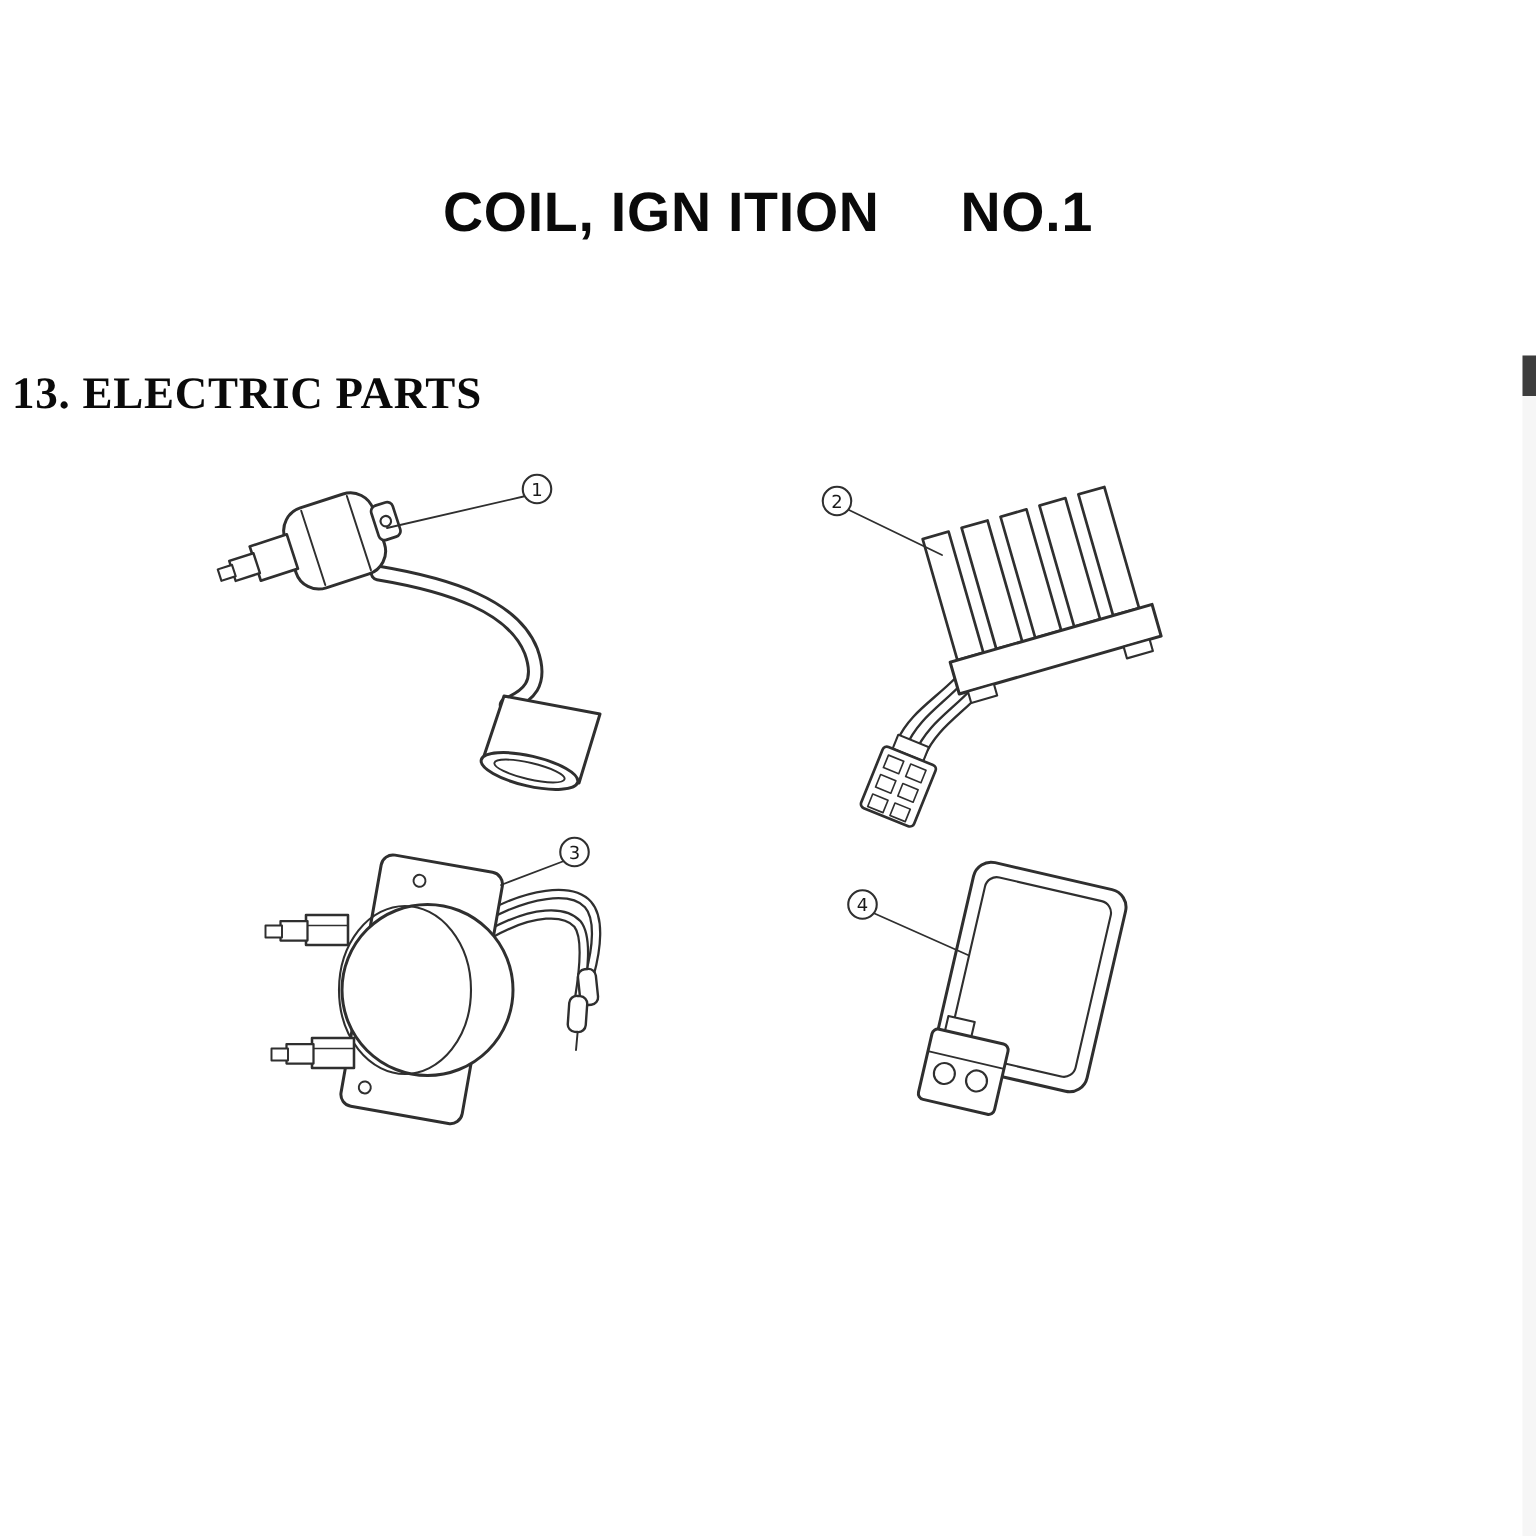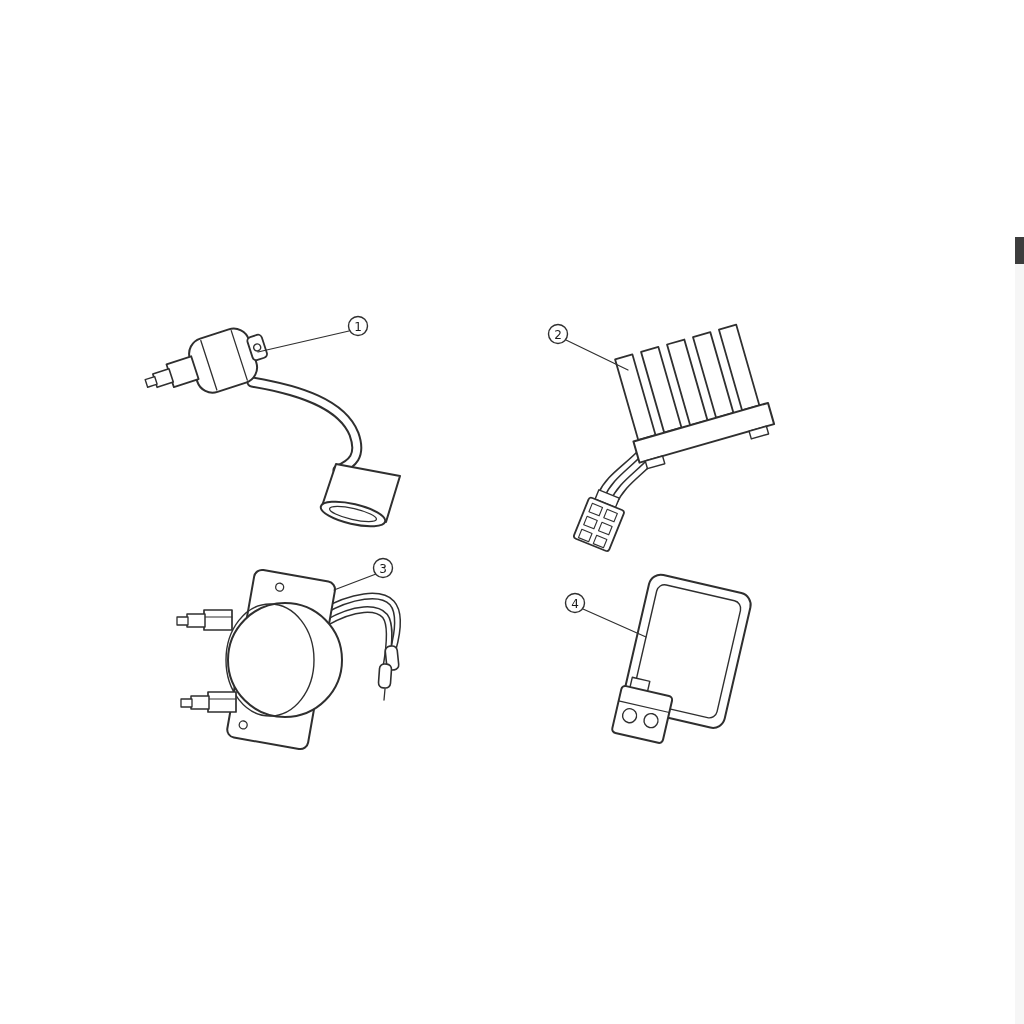--- a/index.html
+++ b/index.html
@@ -58,21 +58,23 @@
     top: 0; left: 0;
     width: 9px; height: 27px;
     background: #3d3d3d;
   }
 </style>
 </head>
 <body>
 
 <div class="page">
 
-
+  <h1 class="title">COIL, IGN ITION     NO.1</h1>
+
+  <h2 class="section-heading">13. ELECTRIC PARTS</h2>
 
   <svg class="diagram" viewBox="0 0 1024 1024" xmlns="http://www.w3.org/2000/svg">
     <g stroke="#2f2f2f" fill="none" stroke-linecap="round" stroke-linejoin="round">
 
       <g>
 
         <g>
           <path d="M252,382 C300,390 342,404 354,434 C362,456 352,464 338,470" stroke-width="11"></path>
           <path d="M252,382 C300,390 342,404 354,434 C362,456 352,464 338,470" stroke="#ffffff" stroke-width="7"></path>
         </g>

